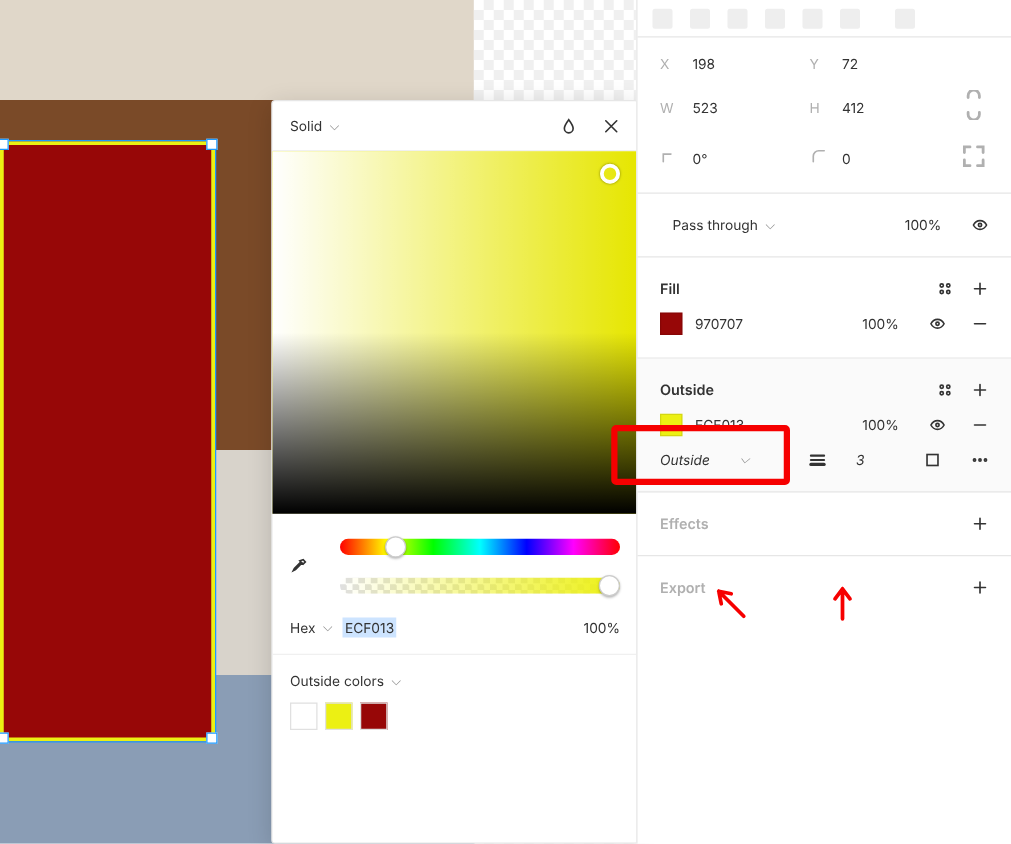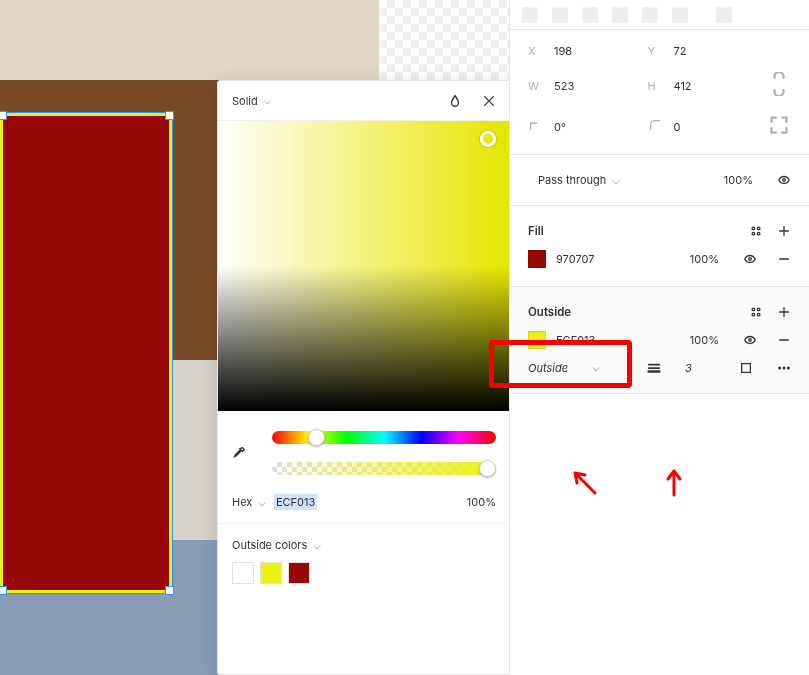--- a/index.html
+++ b/index.html
@@ -334,21 +334,45 @@
             <svg viewBox="0 0 16 16">
               <circle cx="3" cy="8" r="1"></circle>
               <circle cx="8" cy="8" r="1"></circle>
               <circle cx="13" cy="8" r="1"></circle>
             </svg>
           </span>
       </div>
     </div>
   </div>
 
-
+  <div class="section">
+    <div class="sec-head">
+      <span class="muted">Effects</span>
+      <div class="ctrls">
+          <span class="ico">
+            <svg viewBox="0 0 16 16">
+              <path d="M8 3v10M3 8h10"></path>
+            </svg>
+          </span>
+        </div>
+    </div>
+  </div>
+
+  <div class="section" style="border-bottom:none;">
+    <div class="sec-head">
+      <span class="muted">Export</span>
+      <div class="ctrls">
+          <span class="ico">
+            <svg viewBox="0 0 16 16">
+              <path d="M8 3v10M3 8h10"></path>
+            </svg>
+          </span>
+        </div>
+    </div>
+  </div>
 </div>
 
 <div class="hl-stroke" style="left:489px; top:340px; width:143px; height:48px;"></div>
 <div class="arrow" style="left:567px; top:465px;">
   <svg viewBox="0 0 32 32">
       <path d="M28 28 L8 8 M8 8 l10 2 M8 8 l2 10" stroke-width="3"></path>
     </svg>
 </div>
 <div class="arrow" style="left:658px; top:465px;">
   <svg viewBox="0 0 32 32">

